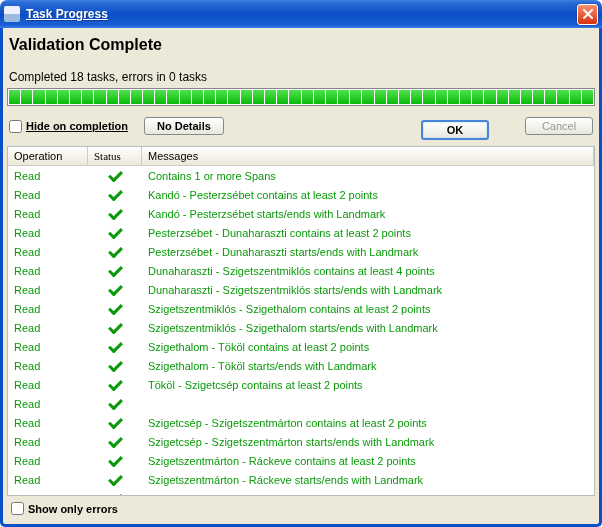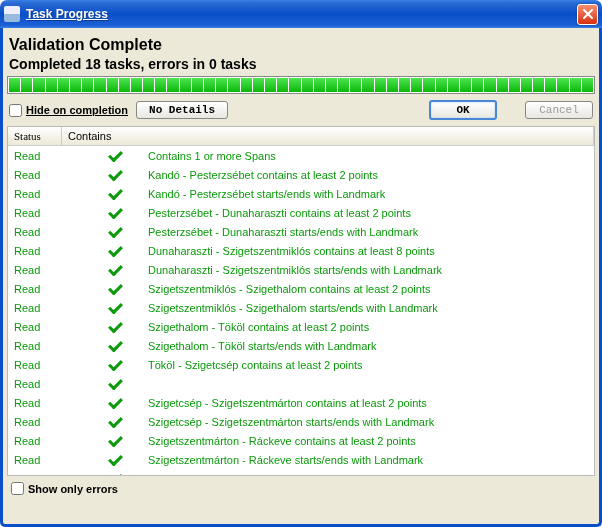--- a/index.html
+++ b/index.html
@@ -48,64 +48,66 @@
     border-radius: 0 0 5px 5px;
     padding: 4px;
   }
   .heading {
     font-size: 16px;
     font-weight: bold;
     padding: 4px 2px 2px 2px;
     color: #000;
   }
   .subheading {
-    font-size: 14px;
-    font-weight: bold;
+    font-size: 12px;
+    font-weight: normal;
     padding: 0 2px 4px 2px;
     color: #000;
+    margin-top: 14px;
   }
   .progress {
     height: 18px;
     border: 1px solid #888;
     background: #fff;
     display: flex;
     gap: 1px;
     padding: 1px;
     align-items: stretch;
   }
   .progress .seg {
     flex: 1;
     background: linear-gradient(to bottom, #4ee44e, #0ab80a);
   }
   .controls {
     display: flex;
     align-items: center;
-    gap: 8px;
+    gap: 16px;
     padding: 6px 2px;
   }
   .chk {
     display: flex; align-items: center; gap: 4px;
     cursor: pointer;
   }
   .chk input { margin: 0; width:13px; height:13px; }
   .chk-label { text-decoration: underline; font-weight: bold; }
   .btn {
     background: linear-gradient(to bottom, #fff, #e8e8e0);
     border: 1px solid #888;
     border-radius: 3px;
     padding: 2px 12px;
     font-size: 11px;
-    font-family: Liberation Mono, monospace;
+    font-family: Liberation Sans, sans-serif;
     cursor: pointer;
     font-weight: bold;
     min-width: 68px;
   }
   .btn.default {
     border: 2px solid #4a86d6;
     box-shadow: inset 0 0 2px #9cf;
+    margin-top: 8px;
   }
   .btn:disabled { color: #999; cursor: default; font-weight: normal; margin-left: 20px; }
   .spacer { flex: 1; }
   .table-wrap {
     border: 1px solid #bbb;
     background: #fff;
     height: 350px;
     overflow: hidden;
     display: flex;
     flex-direction: column;
@@ -220,22 +222,23 @@
       <span class="chk-label">Hide on completion</span>
     </label>
     <button class="btn">No Details</button>
     <div class="spacer"></div>
     <button class="btn default">OK</button>
     <button class="btn" disabled="">Cancel</button>
   </div>
 
   <div class="table-wrap">
     <div class="thead">
+      <div class="th col-op">Operation</div>
       <div class="th col-status">Status</div>
-      <div class="th col-msg">Contains</div>
+      <div class="th col-msg">Messages</div>
     </div>
     <div class="tbody" id="tbody">
         <div class="tr">
           <div class="td col-op">Read</div>
           <div class="td col-status">
             <span class="check-icon"></span>
           </div>
           <div class="td col-msg">Contains 1 or more Spans</div>
         </div>
         <div class="tr">
@@ -264,21 +267,21 @@
           <div class="td col-status">
             <span class="check-icon"></span>
           </div>
           <div class="td col-msg">Pesterzsébet - Dunaharaszti starts/ends with Landmark</div>
         </div>
         <div class="tr">
           <div class="td col-op">Read</div>
           <div class="td col-status">
             <span class="check-icon"></span>
           </div>
-          <div class="td col-msg">Dunaharaszti - Szigetszentmiklós contains at least 8 points</div>
+          <div class="td col-msg">Dunaharaszti - Szigetszentmiklós contains at least 4 points</div>
         </div>
         <div class="tr">
           <div class="td col-op">Read</div>
           <div class="td col-status">
             <span class="check-icon"></span>
           </div>
           <div class="td col-msg">Dunaharaszti - Szigetszentmiklós starts/ends with Landmark</div>
         </div>
         <div class="tr">
           <div class="td col-op">Read</div>

